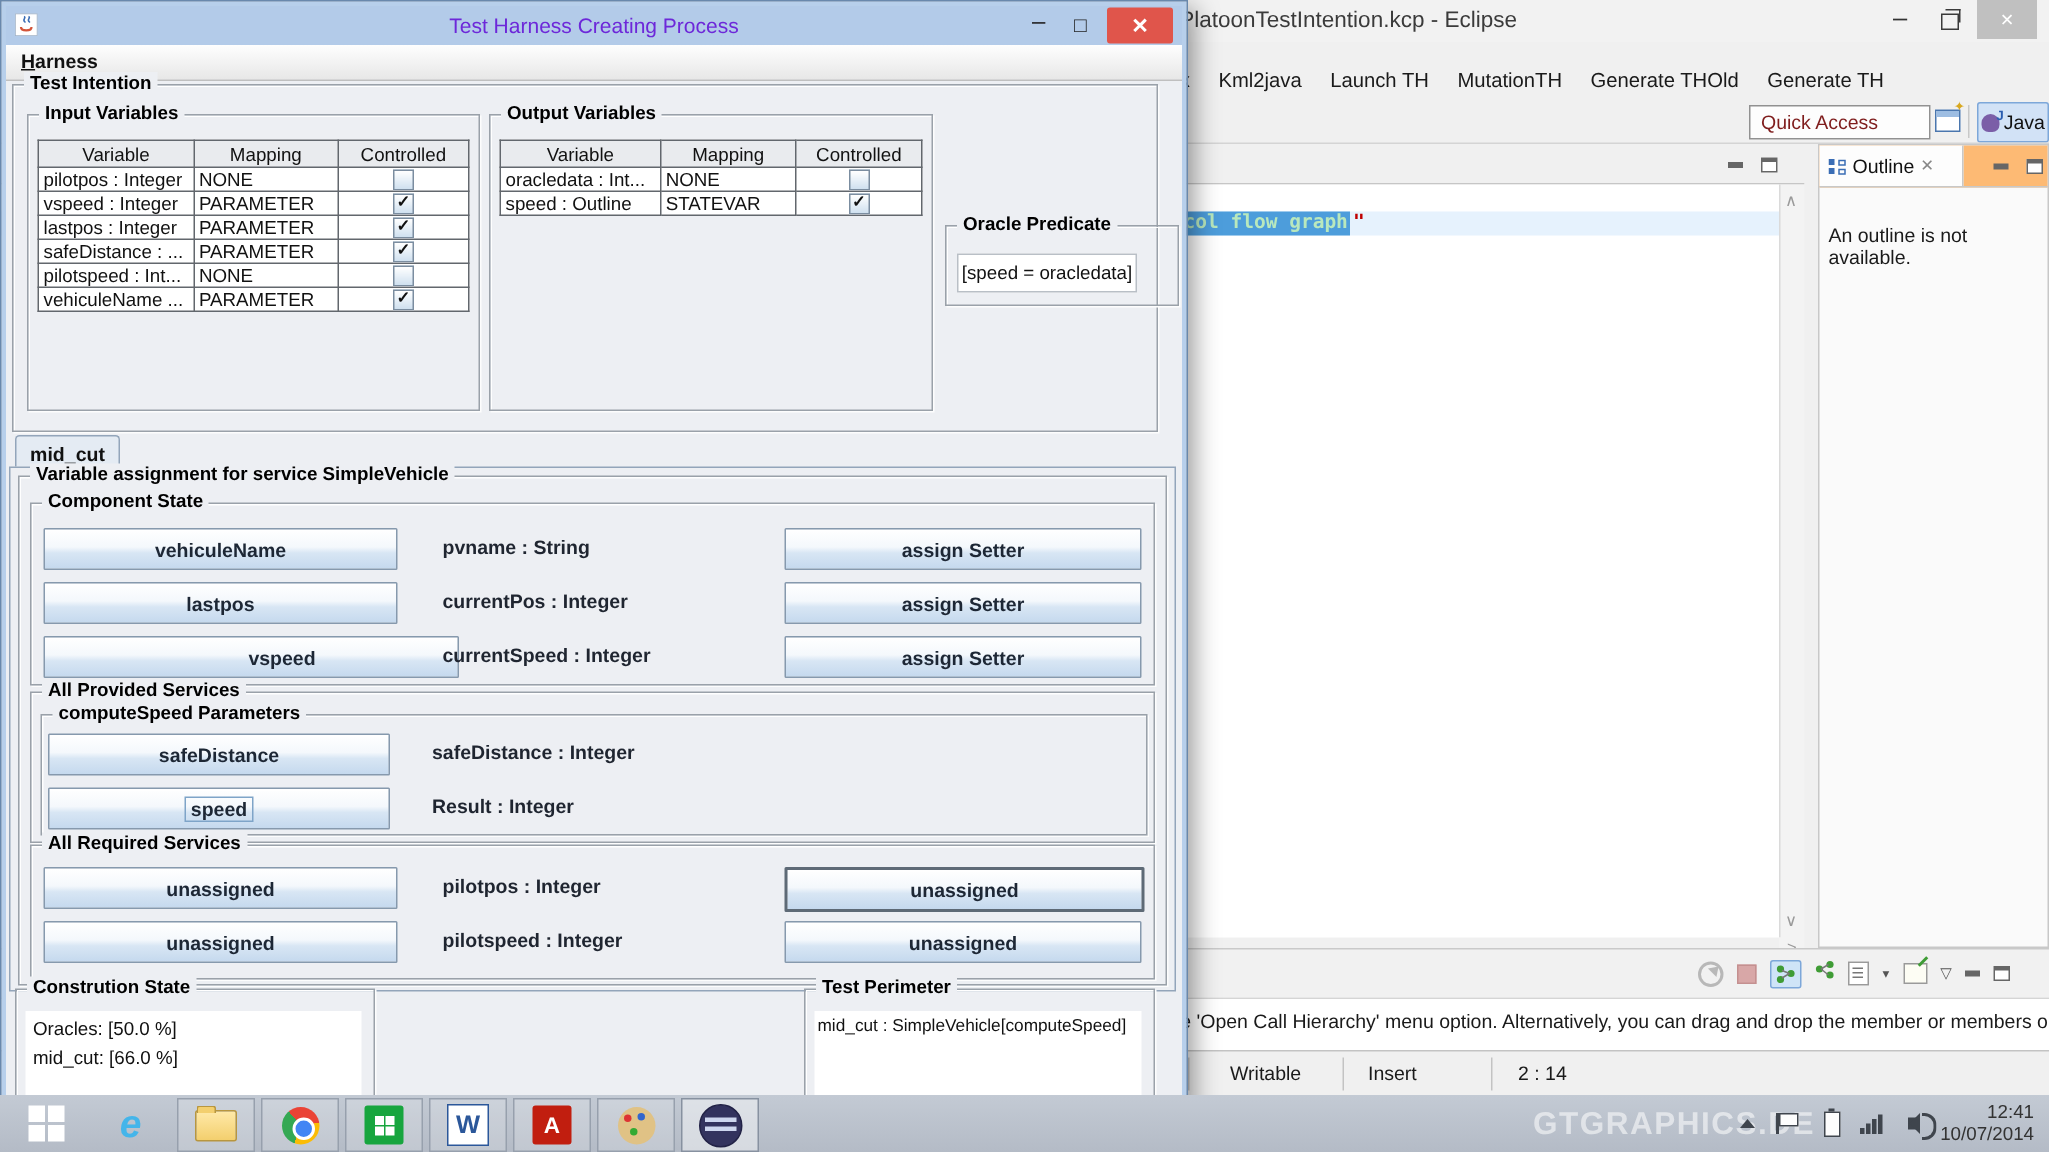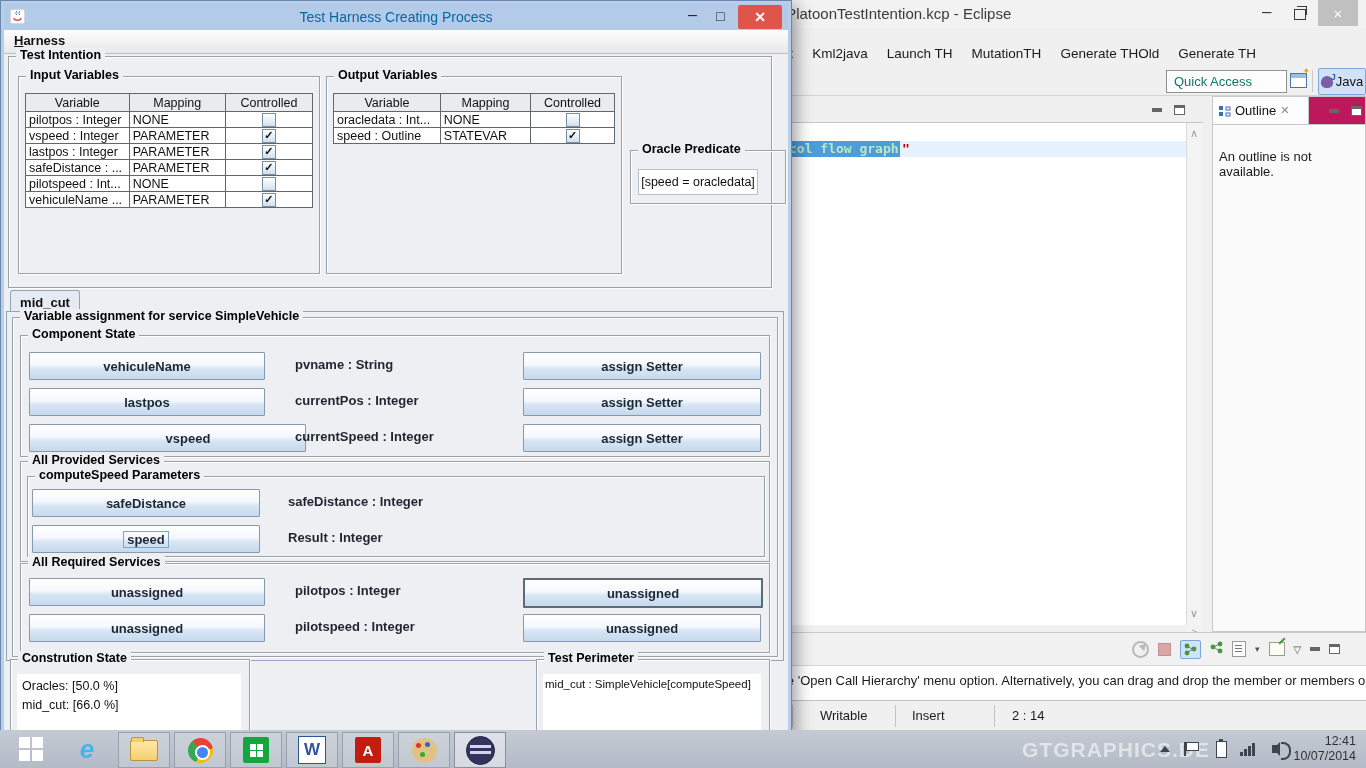--- a/index.html
+++ b/index.html
@@ -13,21 +13,21 @@
   .ec-glyph{color:#333;font-size:17px;line-height:17px;}
   #ec-min{position:absolute;left:1262px;top:3px;}
   .winrestore{width:10px;height:9px;border:1px solid #3a3a3a;position:relative;display:inline-block;background:transparent;}
   .winrestore::before{content:"";position:absolute;left:2px;top:-4px;width:9px;height:8px;border:1px solid #3a3a3a;border-bottom:none;border-left:none;}
   #ec-restore{position:absolute;left:1294px;top:9px;}
   #ec-close{position:absolute;left:1318px;top:0;width:40px;height:26px;background:#c0c0c0;color:#fff;
             display:flex;align-items:center;justify-content:center;font-size:15px;}
   #ec-menubar{position:absolute;left:779px;top:46px;display:flex;gap:19px;font-size:13.5px;color:#1a1a1a;white-space:nowrap;}
   #ec-toolbar-sep{position:absolute;left:0;top:95px;width:100%;height:1px;background:#d4d4d4;}
   #quick-access{position:absolute;left:1166px;top:70px;width:112px;height:21px;border:1px solid #919191;background:#fdfdfd;
-                font-size:13px;color:#0f766e;line-height:21px;padding-left:7px;}
+                font-size:13px;color:#7f1d1d;line-height:21px;padding-left:7px;}
   .tb-divider{position:absolute;top:70px;width:1px;height:22px;background:#c8c8c8;}
   #persp-icon{position:absolute;left:1290px;top:73px;width:15px;height:13px;border:1px solid #4a76ae;background:#fff;}
   #persp-icon::before{content:"";position:absolute;left:0;top:0;width:100%;height:4px;background:#9dbde2;}
   #persp-icon::after{content:"✦";position:absolute;right:-4px;top:-8px;color:#d8a820;font-size:9px;}
   #java-btn{position:absolute;left:1318px;top:68px;width:46px;height:25px;background:#d2e2f6;border:1px solid #7da7d9;border-radius:2px;
             display:flex;align-items:center;justify-content:center;gap:3px;font-size:13px;color:#111;}
   .java-ico{width:12px;height:12px;background:#7b5ea7;border-radius:50% 50% 40% 40%;position:relative;}
   .java-ico::after{content:"J";position:absolute;right:-3px;top:-4px;font-size:9px;font-weight:bold;color:#2a5db0;}
 
   
@@ -40,21 +40,21 @@
   #sel-text{position:absolute;left:788px;top:0;height:16px;background:#4d9ddb;color:#b9e8bd;
             font-family:"DejaVu Sans Mono","Liberation Mono",monospace;font-size:13px;line-height:16px;font-weight:bold;padding:0 1px;}
   #after-sel{position:absolute;left:902px;top:0;height:16px;color:#c00000;font-family:"DejaVu Sans Mono","Liberation Mono",monospace;
              font-size:13px;line-height:16px;font-weight:bold;}
   #vscroll{position:absolute;left:1186px;top:123px;width:17px;height:502px;background:#f3f3f3;border-left:1px solid #dadada;}
   .scr-arrow{position:absolute;color:#9a9a9a;font-size:11px;left:3px;}
   #hscroll-corner{position:absolute;left:1186px;top:625px;width:17px;height:14px;background:#f3f3f3;color:#9a9a9a;font-size:11px;line-height:14px;text-align:center;}
   
   #sash{position:absolute;left:1203px;top:96px;width:9px;height:536px;background:#f0f0f0;}
   #outline{position:absolute;left:1212px;top:96px;width:154px;height:536px;background:#fafafa;border:1px solid #c8c8c8;box-sizing:border-box;}
-  #outline-head{position:absolute;left:0;top:0;width:100%;height:27px;background:#be185d;border-bottom:1px solid #c8c8c8;}
+  #outline-head{position:absolute;left:0;top:0;width:100%;height:27px;background:#fdba74;border-bottom:1px solid #c8c8c8;}
   #outline-tab{position:absolute;left:0;top:0;height:27px;width:96px;background:#fdfdfd;border-right:1px solid #c8c8c8;
                display:flex;align-items:center;gap:4px;padding-left:6px;box-sizing:border-box;font-size:13px;color:#111;}
   #outline-close{color:#888;font-size:11px;}
   #outline-msg{position:absolute;left:6px;top:52px;font-size:13px;color:#1a1a1a;}
 
   
   #bottom-view{position:absolute;left:0;top:632px;width:1366px;height:68px;background:#f1f1f1;border-top:1px solid #c9c9c9;}
   #bottom-icons{position:absolute;left:1132px;top:4px;display:flex;align-items:center;gap:9px;height:24px;}
   .ic-refresh{width:13px;height:13px;border:2px solid #ababab;border-radius:50%;position:relative;opacity:.8;}
   .ic-refresh::after{content:"";position:absolute;right:-3px;top:-2px;border:4px solid transparent;border-left:6px solid #ababab;transform:rotate(-45deg);}
@@ -71,21 +71,21 @@
 
   
   #statusbar{position:absolute;left:0;top:700px;width:1366px;height:30px;background:#f0f0f0;border-top:1px solid #c3c3c3;}
   .st-sep{position:absolute;top:4px;width:1px;height:22px;background:#c3c3c3;}
   .st-item{position:absolute;top:7px;font-size:13px;color:#1a1a1a;}
 
   
   #dialog{position:absolute;left:1px;top:1px;width:784px;height:736px;border:3px solid #b7cfeb;outline:1px solid #6988ac;
           background:#edeff3;box-shadow:5px 4px 16px rgba(0,0,0,.4);z-index:20;}
   #dlg-titlebar{position:absolute;left:0;top:0;width:100%;height:26px;background:#b3cbe9;}
-  #dlg-title{position:absolute;width:100%;text-align:center;top:5px;font-size:14px;color:#0369a1;}
+  #dlg-title{position:absolute;width:100%;text-align:center;top:5px;font-size:14px;color:#6d28d9;}
   #dlg-icon{position:absolute;left:6px;top:5px;}
   #dlg-min{position:absolute;left:684px;top:2px;font-size:16px;color:#222;}
   #dlg-max{position:absolute;left:712px;top:4px;font-size:14px;color:#222;}
   #dlg-close{position:absolute;left:734px;top:1px;width:44px;height:24px;background:#e0554b;border-radius:2px;color:#fff;
              display:flex;align-items:center;justify-content:center;font-size:14px;font-weight:bold;}
   #dlg-menubar{position:absolute;left:0;top:26px;width:100%;height:23px;background:linear-gradient(#fefefe,#e7e7e7);border-bottom:1px solid #bfbfbf;}
   #dlg-menu-harness{position:absolute;left:10px;top:3px;font-size:13px;font-weight:bold;color:#111;}
   #dlg-menu-harness::first-letter{text-decoration:underline;}
 
   .group{position:absolute;border:1px solid #9aa1a9;box-shadow:inset 1px 1px 0 #ffffff,1px 1px 0 #fdfdfd;}

